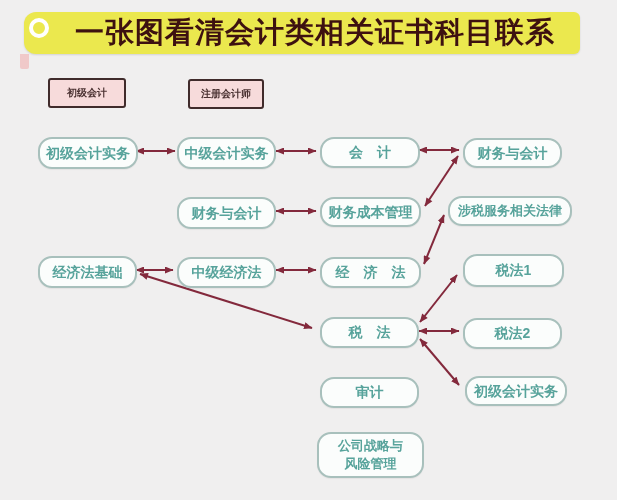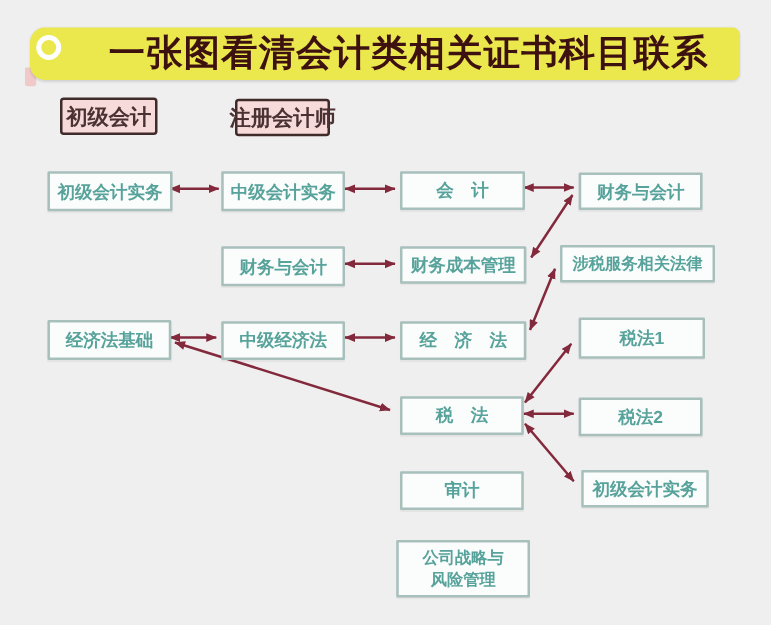--- a/index.html
+++ b/index.html
@@ -6,55 +6,54 @@
   body{
     width:617px;height:500px;
     background:#f0efef;
     font-family:"Liberation Sans","DejaVu Sans",sans-serif;
     overflow:hidden;
   }
   #canvas{position:relative;width:617px;height:500px;background:#f0efef;}
 
   
   .ribbon{
-    position:absolute;left:24px;top:22px;width:556px;height:42px;
+    position:absolute;left:24px;top:12px;width:556px;height:42px;
     background:#ebe84e;
     border-radius:12px 6px 6px 12px;
     display:flex;align-items:center;justify-content:center;
     z-index:3;
     box-shadow:0 1px 2px rgba(0,0,0,0.12);
-    padding-left:12px;
   }
   .ribbon-text{
     color:#3d1110;font-size:29px;font-weight:800;letter-spacing:1px;
     white-space:nowrap;padding-left:26px;
   }
   .ribbon-ring{
     position:absolute;left:5px;top:6px;width:12px;height:12px;
     border:4px solid #ffffff;border-radius:50%;
     background:transparent;
   }
   .ribbon-tab{
     position:absolute;left:20px;top:54px;width:9px;height:15px;
     background:#f0c9c9;z-index:2;border-radius:0 0 2px 2px;
   }
 
   
   .hdr{
     position:absolute;
     background:#f7dbdb;border:2px solid #402b2b;border-radius:3px;
     display:flex;align-items:center;justify-content:center;
-    color:#4b3232;font-size:17px;font-weight:700;
+    color:#4b3232;font-size:10px;font-weight:700;
     z-index:2;white-space:nowrap;
   }
 
   
   .box{
     position:absolute;
-    background:#fbfdfc;border:2px solid #a8c0bc;border-radius:1px;
+    background:#fbfdfc;border:2px solid #a8c0bc;border-radius:14px;
     display:flex;align-items:center;justify-content:center;
     color:#57a39b;font-size:14px;font-weight:700;
     z-index:2;text-align:center;white-space:pre-line;line-height:1.35;
     box-shadow:0 1px 1px rgba(0,0,0,0.05);
   }
   .box.small{font-size:13px;}
 
   
   #edges-svg{position:absolute;left:0;top:0;width:617px;height:500px;z-index:1;}
   #edges-svg line{stroke:#83293c;stroke-width:2;}

